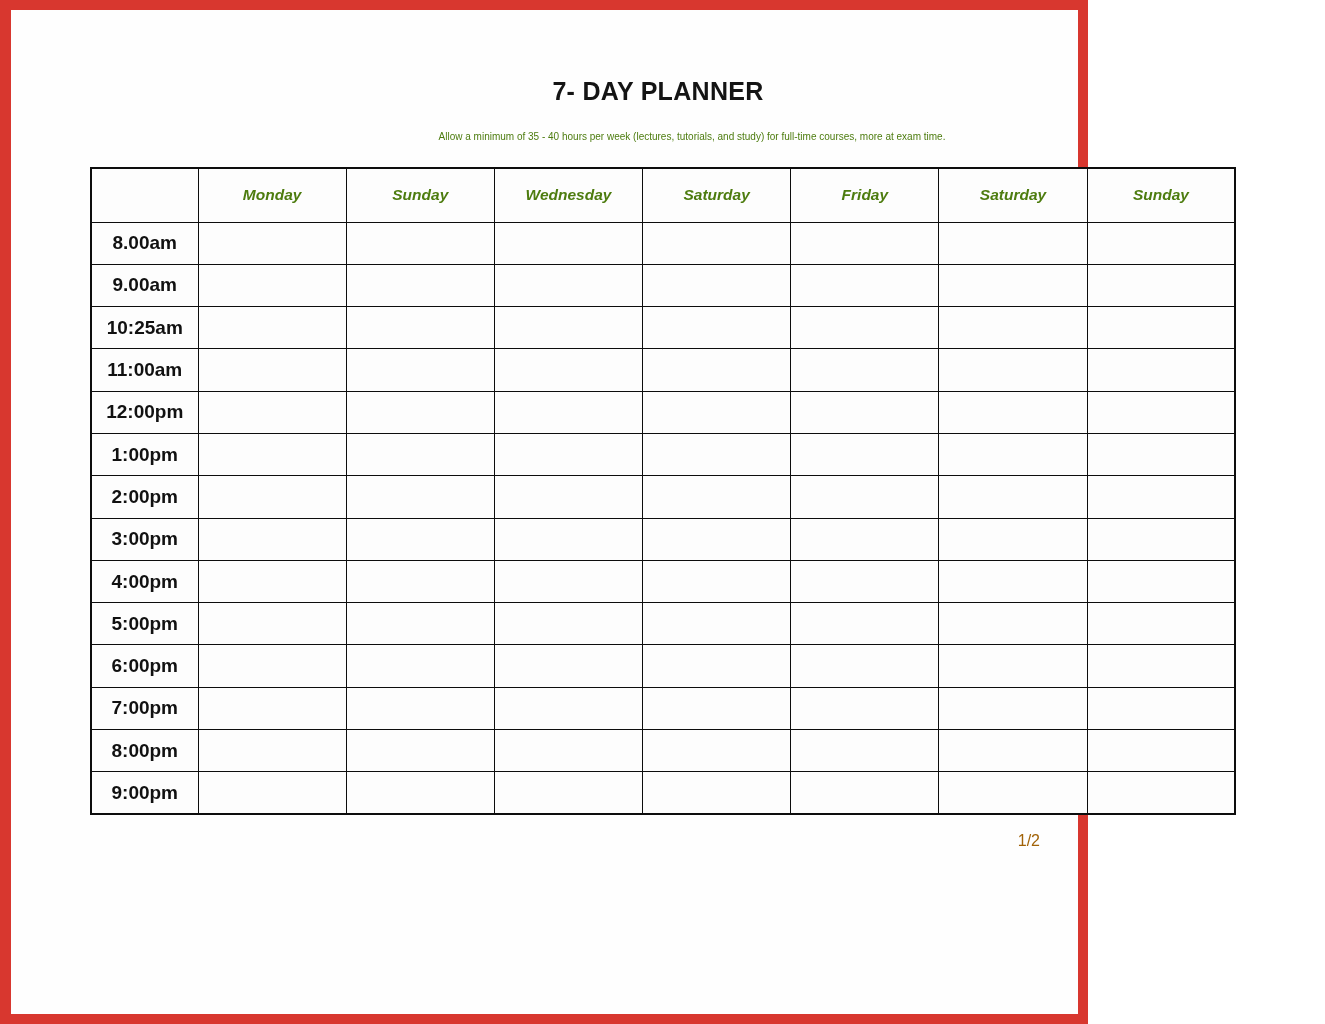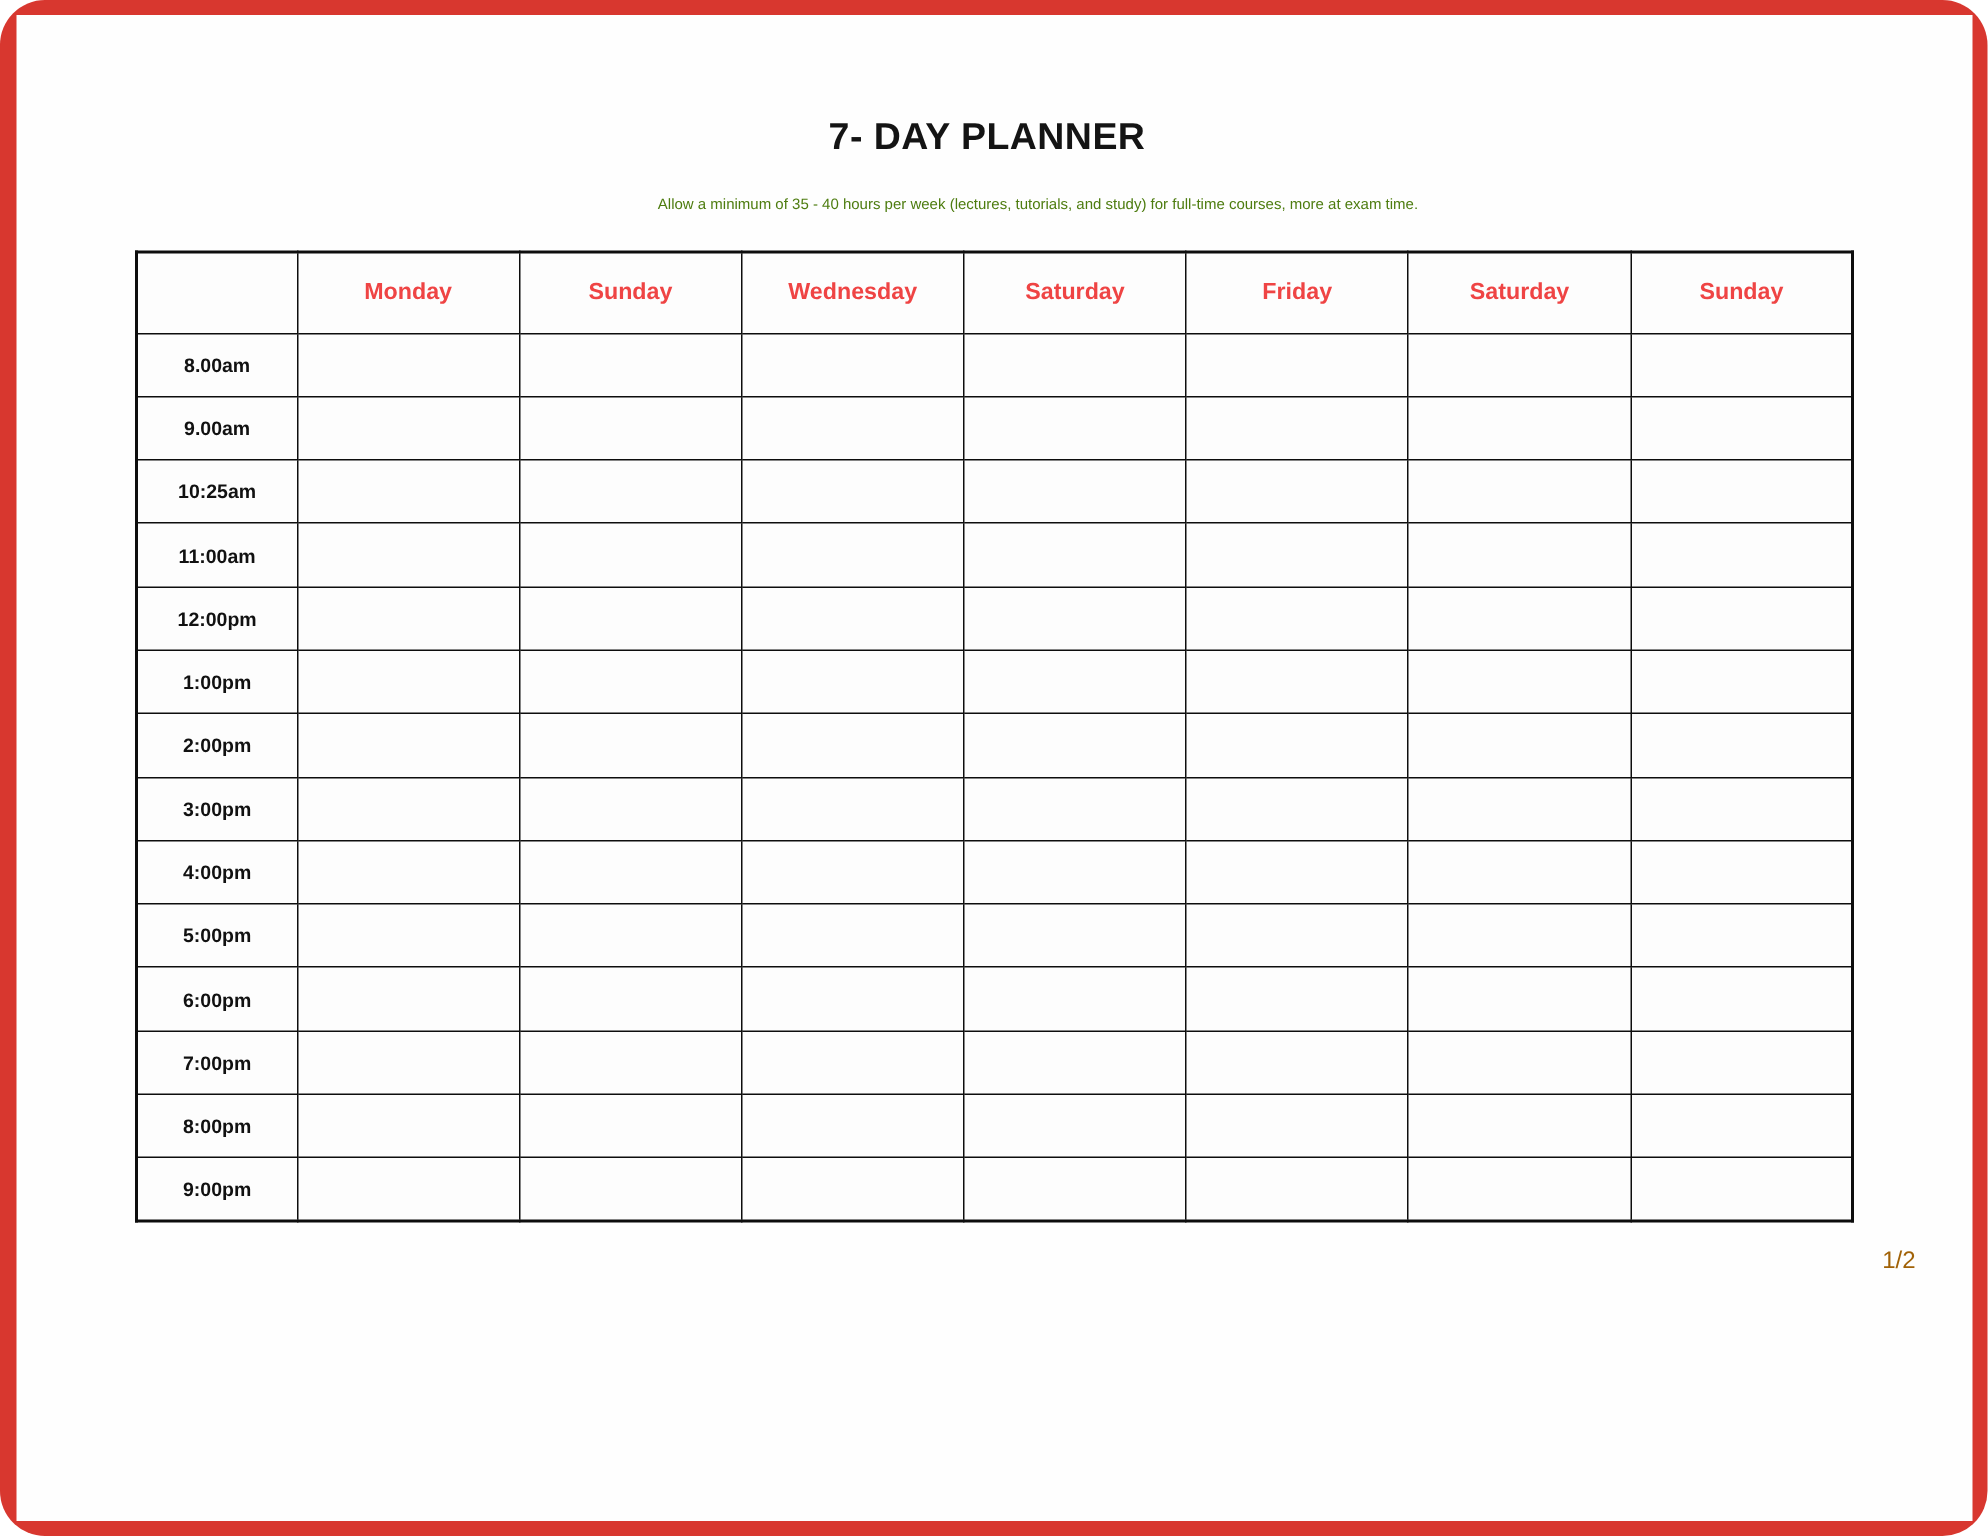--- a/index.html
+++ b/index.html
@@ -14,25 +14,24 @@
     background: #ffffff;
     font-family: "Liberation Sans", sans-serif;
     overflow: hidden;
   }
 
   
   #page-frame {
     position: absolute;
     left: 0;
     top: 0;
-    width: 1325px;
+    width: 1088px;
     height: 1024px;
     background: #d8372f;
     padding: 10px 10px 10px 11px;
-    border-radius: 30px;
   }
 
   #page-sheet {
     position: relative;
     width: 100%;
     height: 100%;
     background: #fefefe;
   }
 
   
@@ -81,31 +80,32 @@
   #planner-table td {
     border: 1.6px solid #0d0d0d;
     padding: 0;
     background: #fdfdfd;
   }
 
   #planner-table thead th {
     height: 54px;
     font-size: 15.5px;
     font-weight: bold;
-    color: #ef4444;
+    color: #4d7c0f;
     vertical-align: middle;
+    font-style: italic;
   }
 
   #planner-table thead th.corner-cell {
     background: #fdfdfd;
   }
 
   #planner-table tbody th.time-label {
     height: 42.3px;
-    font-size: 13px;
+    font-size: 19px;
     font-weight: bold;
     color: #111111;
     text-align: center;
     vertical-align: middle;
     white-space: nowrap;
   }
 
   #planner-table tbody td.slot-cell {
     height: 42.3px;
   }

